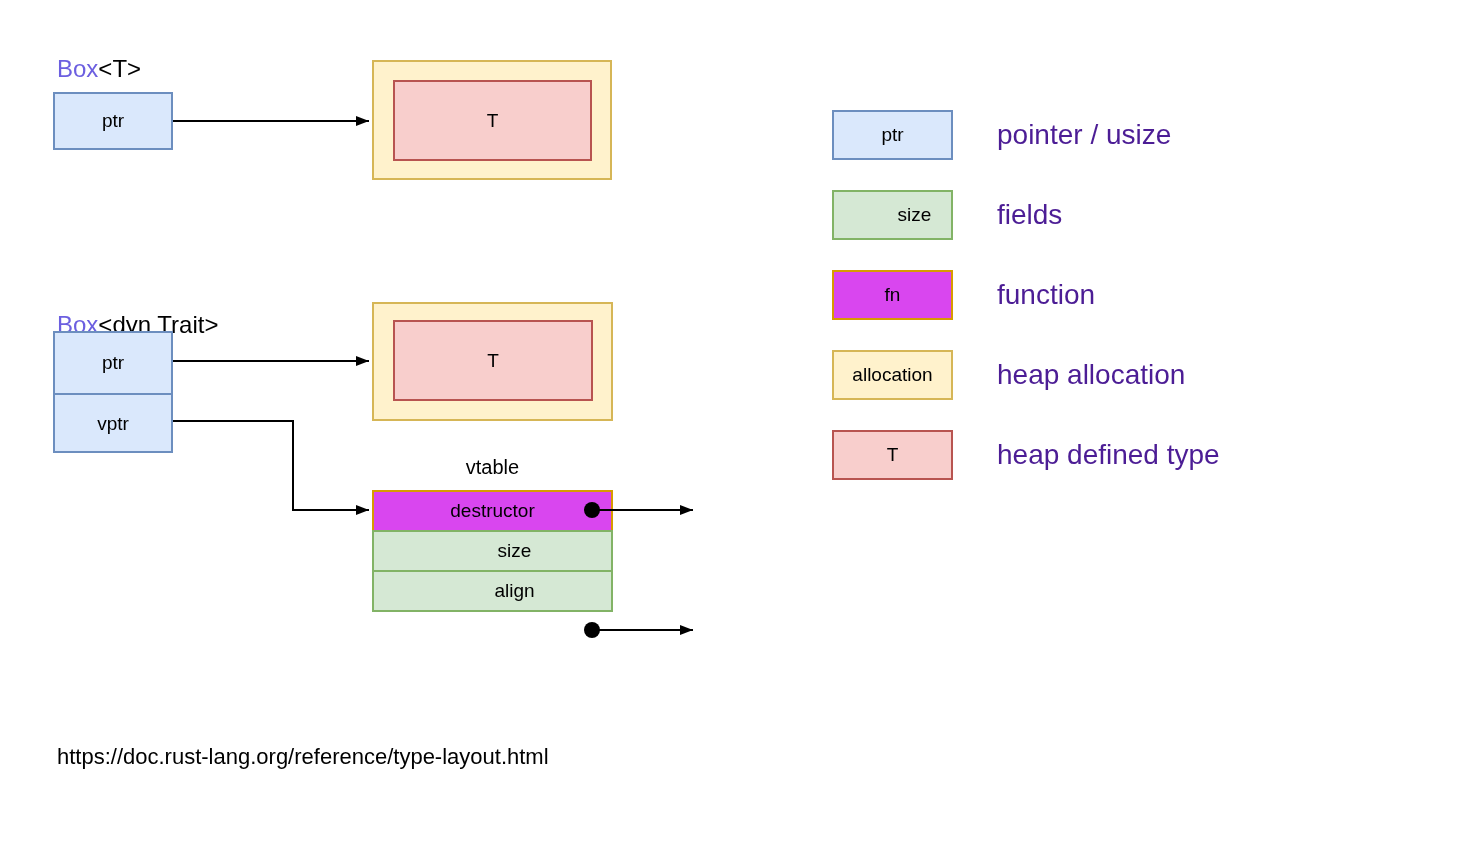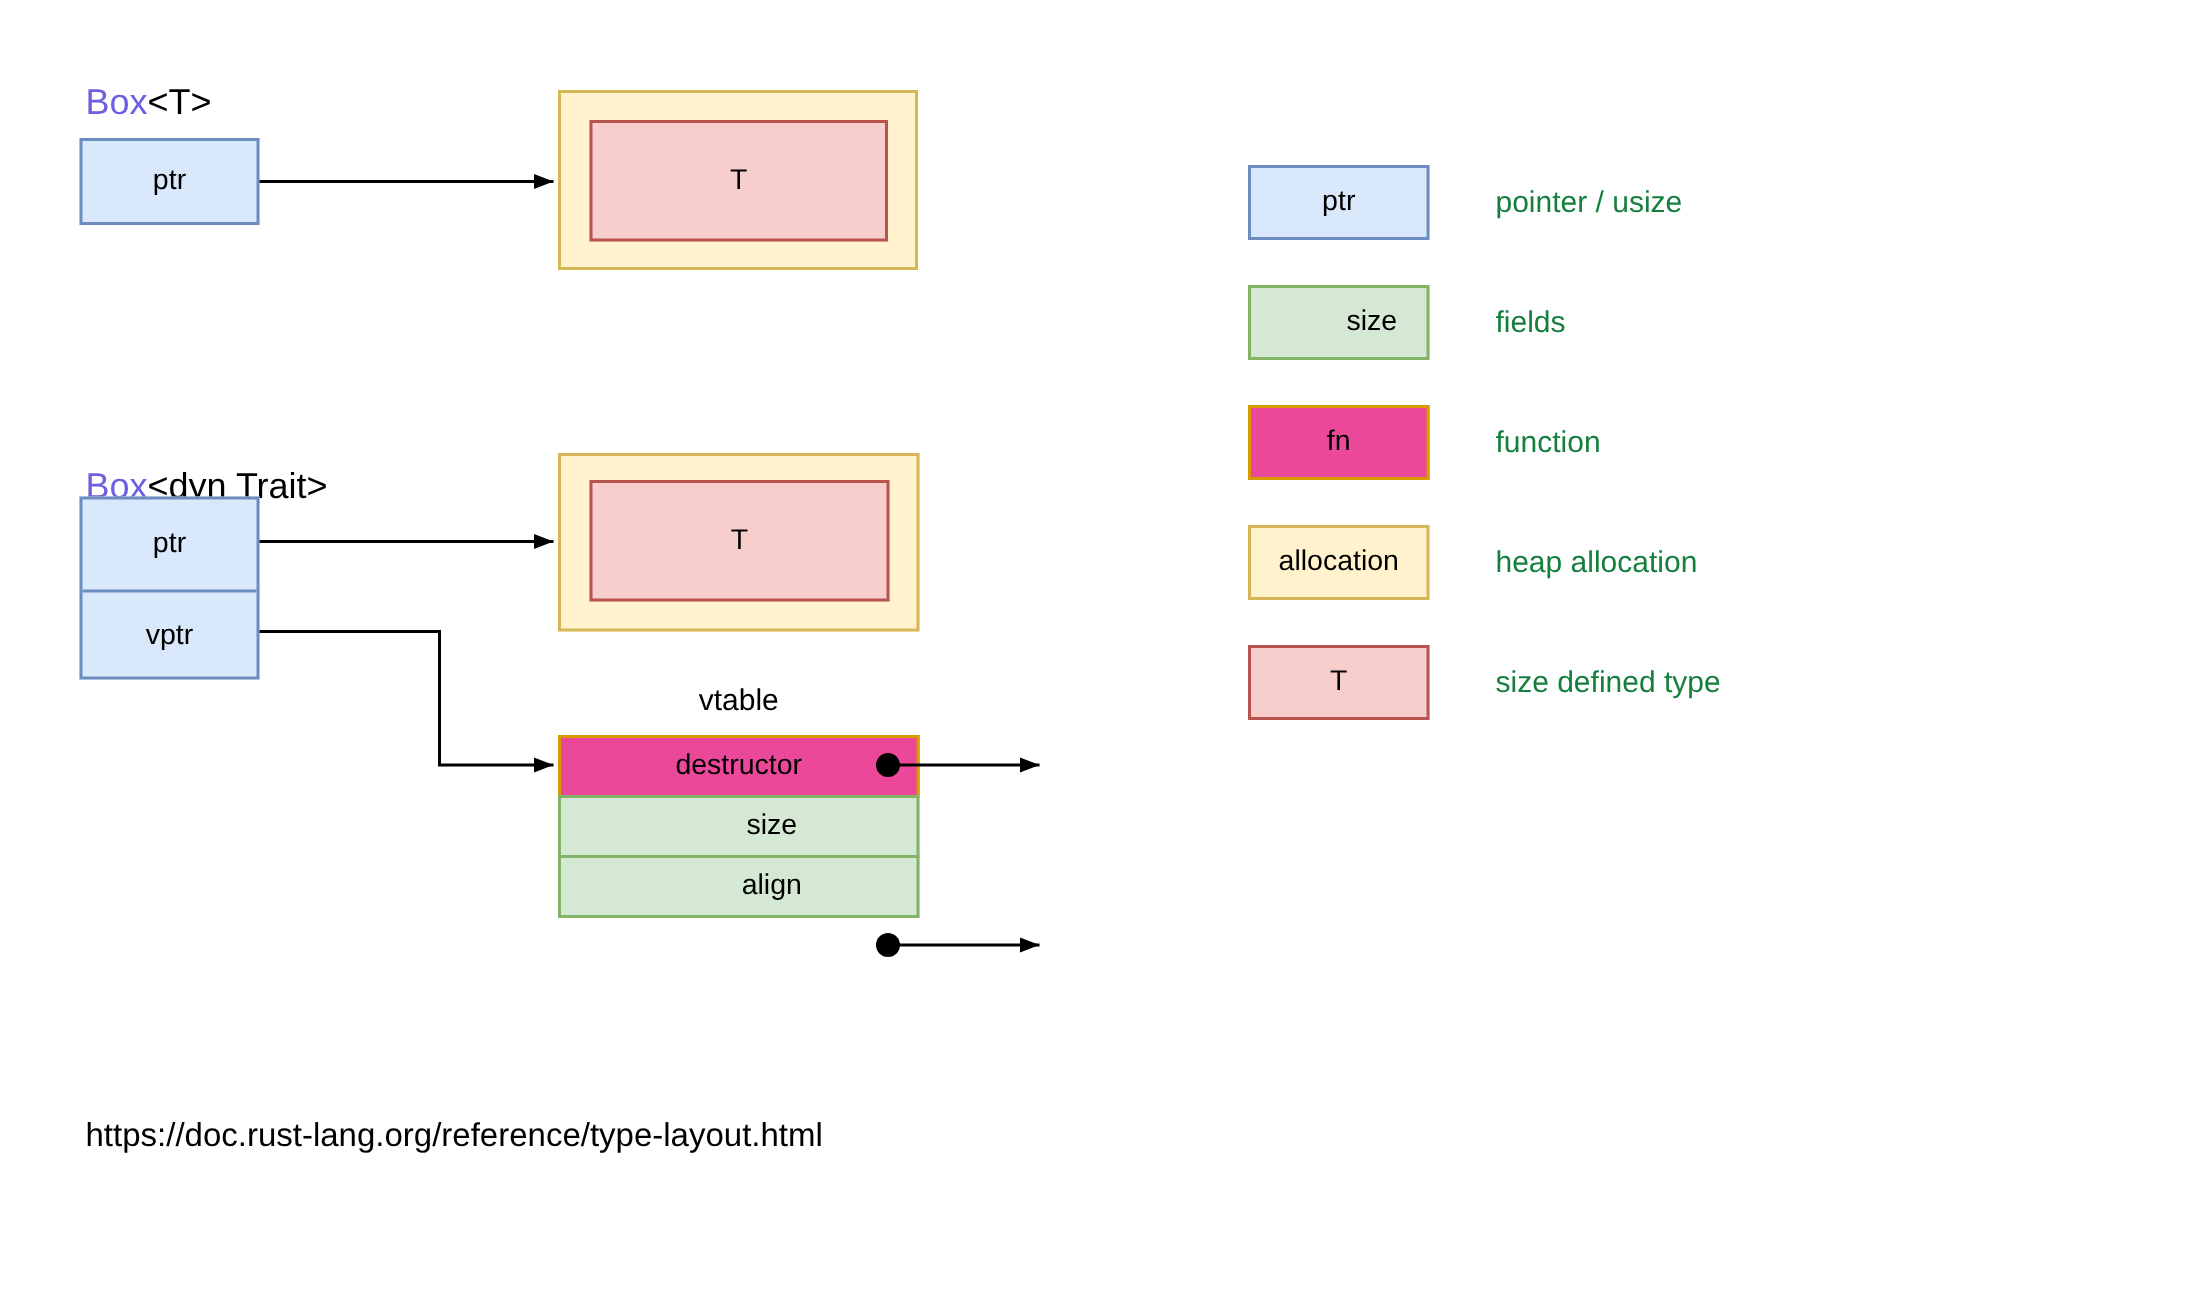--- a/index.html
+++ b/index.html
@@ -20,21 +20,21 @@
     box-sizing: border-box;
     border: 2px solid;
     display: flex;
     align-items: center;
     justify-content: center;
     font-size: 19px;
     color: #000000;
   }
   .blue   { background: #dae8fc; border-color: #6c8ebf; }
   .green  { background: #d5e8d4; border-color: #82b366; padding-left: 44px; }
-  .orange { background: #ec4899; border-color: #d79b00; text-align: right; }
+  .orange { background: #d946ef; border-color: #d79b00; text-align: right; }
   .yellow { background: #fff2cc; border-color: #d6b656; }
   .red    { background: #f8cecc; border-color: #b85450; }
 
   .group-title {
     position: absolute;
     font-size: 24px;
     color: #000000;
     white-space: nowrap;
     line-height: 26px;
   }
@@ -72,22 +72,22 @@
     width: 121px;
     height: 50px;
   }
   .legend-desc {
     position: absolute;
     left: 997px;
     width: 320px;
     height: 50px;
     display: flex;
     align-items: center;
-    font-size: 20px;
-    color: #15803d;
+    font-size: 28px;
+    color: #4c1d95;
   }
 
   .footer-url {
     position: absolute;
     left: 57px;
     top: 744px;
     font-size: 22px;
     color: #000000;
     white-space: nowrap;
   }
@@ -164,21 +164,21 @@
   <div class="legend-desc" style="top:270px;">function</div>
 
   <div class="cell yellow legend-swatch" style="top:350px;">
     <span>allocation</span>
   </div>
   <div class="legend-desc" style="top:350px;">heap allocation</div>
 
   <div class="cell red legend-swatch" style="top:430px;">
     <span>T</span>
   </div>
-  <div class="legend-desc" style="top:430px;">size defined type</div>
+  <div class="legend-desc" style="top:430px;">heap defined type</div>
 
   <div class="footer-url">https://doc.rust-lang.org/reference/type-layout.html</div>
 
   <svg class="connectors" viewBox="0 0 1464 860" xmlns="http://www.w3.org/2000/svg">
     <defs>
       <marker id="arrowhead" markerUnits="userSpaceOnUse" markerWidth="15" markerHeight="12" viewBox="0 0 15 12" refX="14" refY="6" orient="auto">
         <path d="M1,1 L14,6 L1,11 Z" fill="#000000"></path>
       </marker>
     </defs>
 

